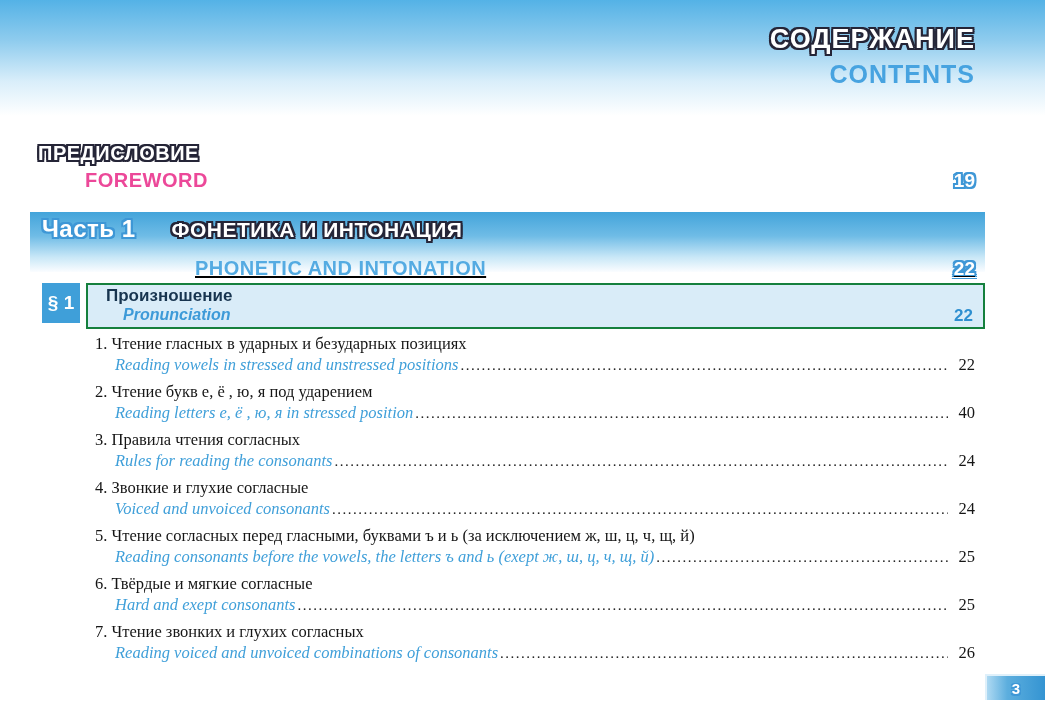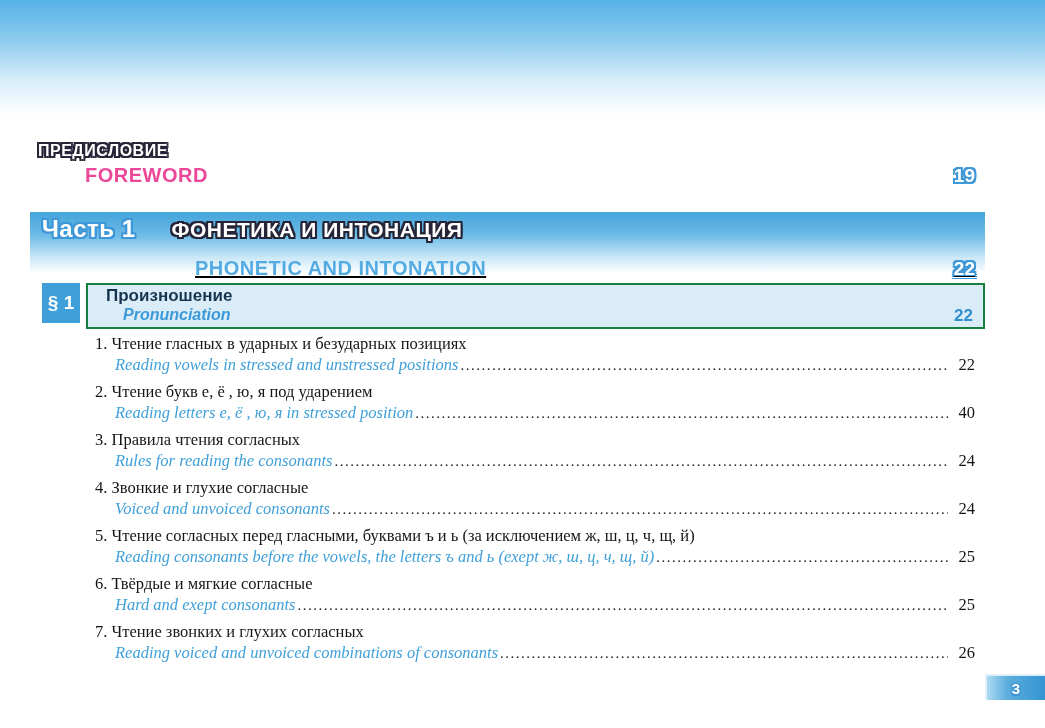--- a/index.html
+++ b/index.html
@@ -26,21 +26,21 @@
                 -2px 0 0 #252537, 2px 0 0 #252537, 0 -2px 0 #252537, 0 2px 0 #252537;
   }
   .outline-blue {
     color:#ffffff;
     text-shadow:-2px -2px 0 #3e97d6, 2px -2px 0 #3e97d6, -2px 2px 0 #3e97d6, 2px 2px 0 #3e97d6,
                 -2px 0 0 #3e97d6, 2px 0 0 #3e97d6, 0 -2px 0 #3e97d6, 0 2px 0 #3e97d6;
   }
 
   
   .foreword { position:absolute; top:142px; left:38px; right:70px; }
-  .fw-ru { font-size:16px; font-weight:bold; letter-spacing:0.5px; }
+  .fw-ru { font-size:20px; font-weight:bold; letter-spacing:0.5px; }
   .fw-row { display:flex; align-items:baseline; margin-top:4px; }
   .fw-en { margin-left:47px; font-size:20px; font-weight:bold; color:#ec4899; letter-spacing:0.5px; }
   .fw-spacer { flex:1; }
   .fw-pg { font-size:19px; font-weight:bold; }
 
   
   .banner {
     position:absolute; top:212px; left:30px; width:955px; height:60px;
     background:linear-gradient(180deg,#43a4da 0%,#6fbce6 40%,#c8e7f7 75%,#fbfdff 100%);
     box-sizing:border-box; padding:3px 10px 0 12px;
@@ -91,20 +91,24 @@
   .pb-num { text-shadow:-1.5px -1.5px 0 #3e97d6, 1.5px -1.5px 0 #3e97d6, -1.5px 1.5px 0 #3e97d6,
             1.5px 1.5px 0 #3e97d6; color:#fff; }
 </style>
 </head>
 <body>
 
 <div class="page">
 
   <div class="top-band"></div>
 
+  <div class="hdr">
+    <div class="hdr-ru outline-dark">СОДЕРЖАНИЕ</div>
+    <div class="hdr-en">CONTENTS</div>
+  </div>
 
   <div class="foreword">
     <div class="fw-ru outline-dark">ПРЕДИСЛОВИЕ</div>
     <div class="fw-row">
       <span class="fw-en">FOREWORD</span>
       <span class="fw-spacer"></span>
       <span class="fw-pg outline-blue">19</span>
     </div>
   </div>
 

